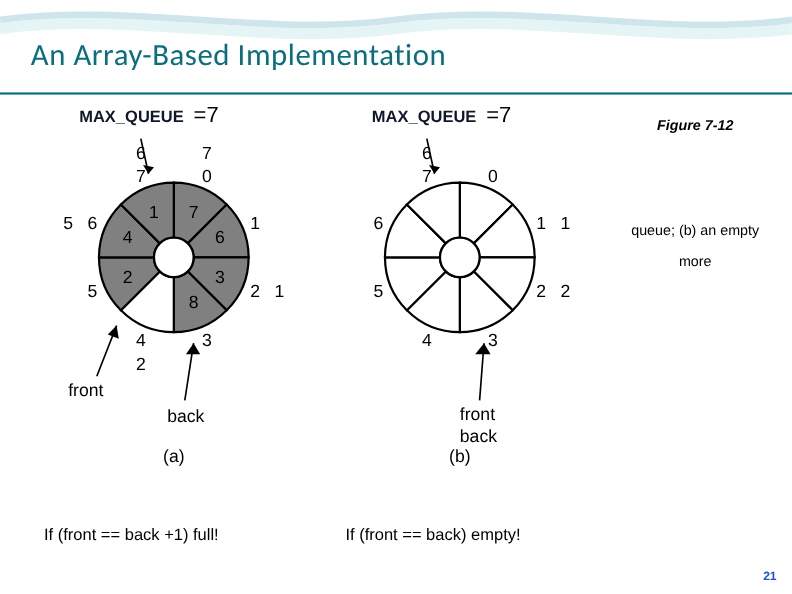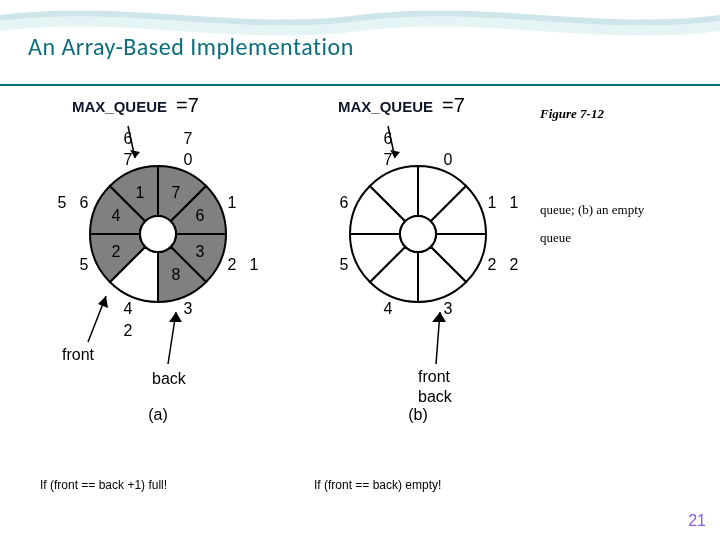--- a/index.html
+++ b/index.html
@@ -1,43 +1,43 @@
 <!DOCTYPE html>
 <html><head>
 <meta charset="utf-8">
 <style>
   * { box-sizing: border-box; }
   html, body { margin: 0; padding: 0; }
   body { width: 720px; height: 540px; background: #fff; font-family: "Segoe UI", Calibri, Arial, sans-serif; position: relative; overflow: hidden; }
 
   .wave-header { position: absolute; top: 0; left: 0; width: 720px; height: 40px; pointer-events: none; }
 
-  .title { position: absolute; top: 32px; left: 28px; font-size: 24px; color: #0b6e7d; font-weight: 400; letter-spacing: 0.5px; }
+  .title { position: absolute; top: 32px; left: 28px; font-size: 28px; color: #0b6e7d; font-weight: 400; letter-spacing: 0.5px; }
   .title-underline { position: absolute; top: 84px; left: 0; width: 720px; height: 2px; background: #0b6e7d; }
 
   .figure-area { position: absolute; top: 94px; left: 48px; width: 620px; height: 360px; }
 
   .mq-label { position: absolute; font-weight: 700; font-size: 15px; font-family: Arial, sans-serif; color: #0f172a; }
   .mq-val { position: absolute; font-weight: 400; font-size: 20px; font-family: Arial, sans-serif; color: #000; }
 
   .pie-wrap { position: absolute; }
   .pie-wrap svg { display: block; }
 
   .idx, .val, .outlbl { font-family: Arial, sans-serif; font-size: 16px; fill: #000; dominant-baseline: middle; text-anchor: middle; }
   .pointer-lbl { font-family: Arial, sans-serif; font-size: 16px; fill: #000; }
   .sublbl { font-family: Arial, sans-serif; font-size: 16px; color: #000; text-align: center; }
 
-  .caption { position: absolute; top: 100px; right: 20px; width: 160px; font-family: Liberation Serif, serif; font-size: 13px; line-height: 2.2; color: #000; }
+  .caption { position: absolute; top: 100px; right: 8px; width: 160px; font-family: Liberation Sans, sans-serif; font-size: 13px; line-height: 2.2; color: #000; text-align: center; }
   .caption .fig-title { font-weight: 700; font-style: italic; font-size: 13px; display: block; margin-bottom: 10px; }
 
-  .cond { position: absolute; font-family: Arial, sans-serif; font-size: 12px; color: #000; }
+  .cond { position: absolute; font-family: Arial, sans-serif; font-size: 15px; color: #000; }
   .cond-a { left: 40px; top: 478px; }
   .cond-b { left: 314px; top: 478px; }
 
-  .page-num { position: absolute; right: 14px; bottom: 10px; font-size: 16px; color: #8b5cf6; font-family: Arial, sans-serif; }
+  .page-num { position: absolute; right: 14px; bottom: 10px; font-size: 11px; color: #1d4ed8; font-family: Arial, sans-serif; font-weight: bold; }
 </style>
 </head>
 <body>
 
 <svg class="wave-header" viewBox="0 0 720 40" preserveAspectRatio="none">
   <path d="M0,18 C120,2 240,34 360,18 C480,2 600,34 720,18" stroke="#b9dce2" stroke-width="6" fill="none" opacity="0.7"></path>
   <path d="M0,26 C120,10 240,42 360,26 C480,10 600,42 720,26" stroke="#d4ecef" stroke-width="10" fill="none" opacity="0.6"></path>
 </svg>
 
 <div class="title">An Array-Based Implementation</div>
@@ -148,19 +148,19 @@
     </svg>
   </div>
 
 </div>
 
 <div class="caption">
   <span class="fig-title">Figure 7-12</span>
   <br>
   <br>
   <span>queue; (b) an empty</span><br>
-  <span>queue</span>
+  <span>more</span>
 </div>
 
 <div class="cond cond-a">If (front == back +1) full!</div>
 <div class="cond cond-b">If (front == back) empty!</div>
 
 <div class="page-num">21</div>
 
 </body></html>

